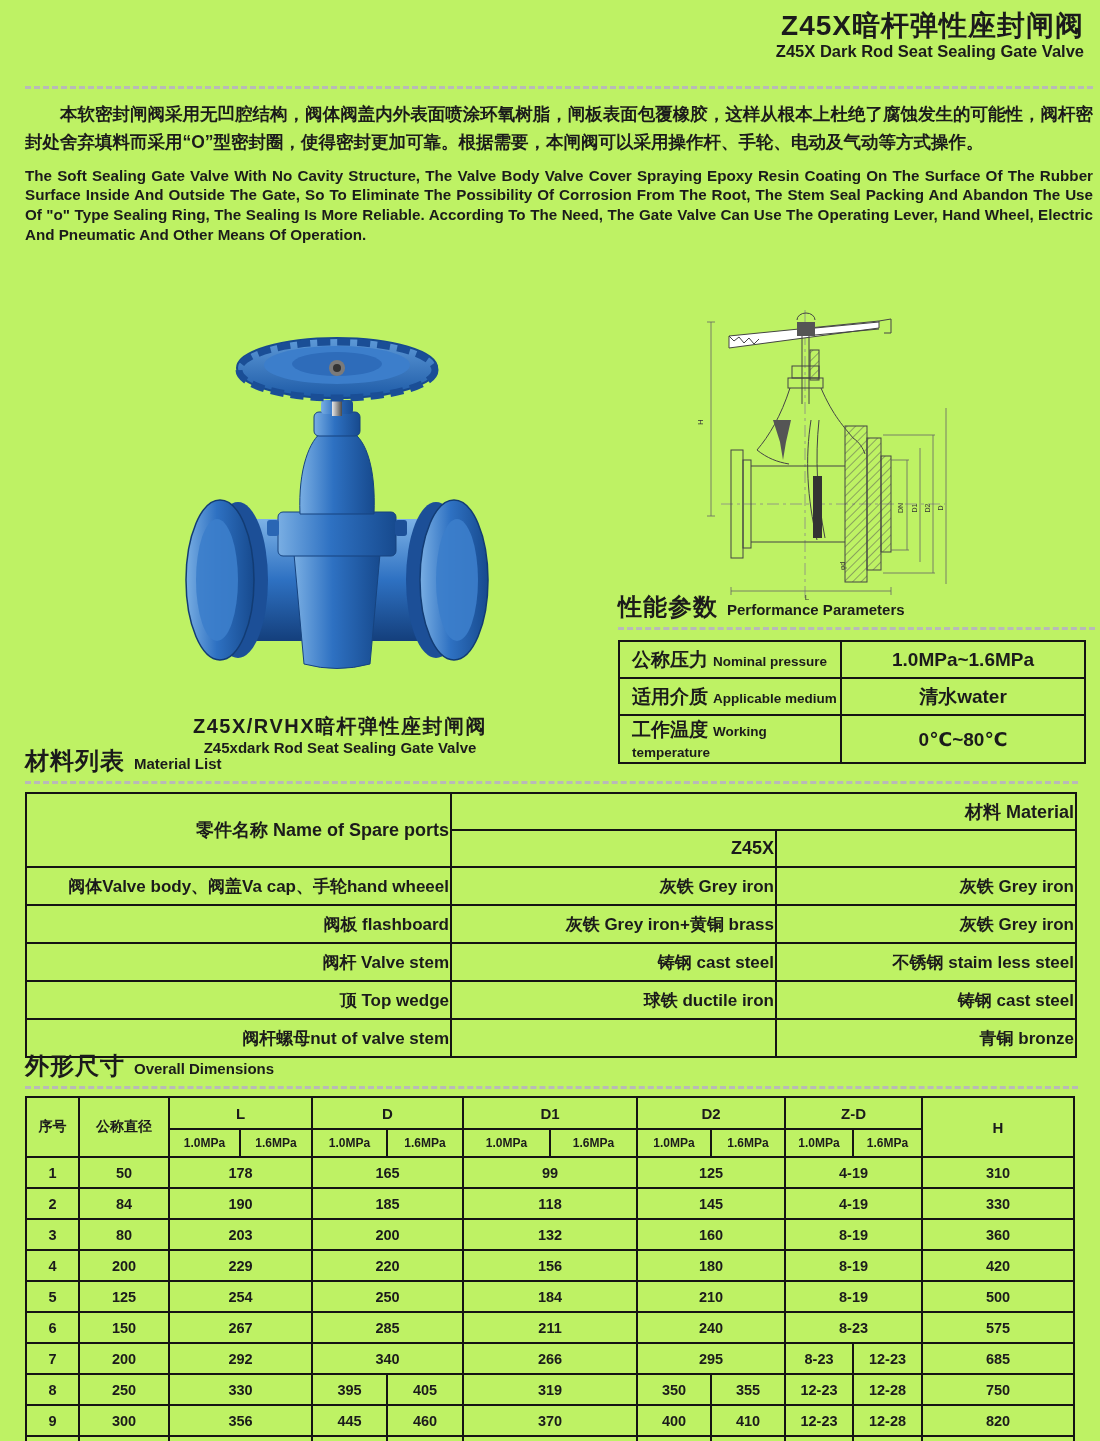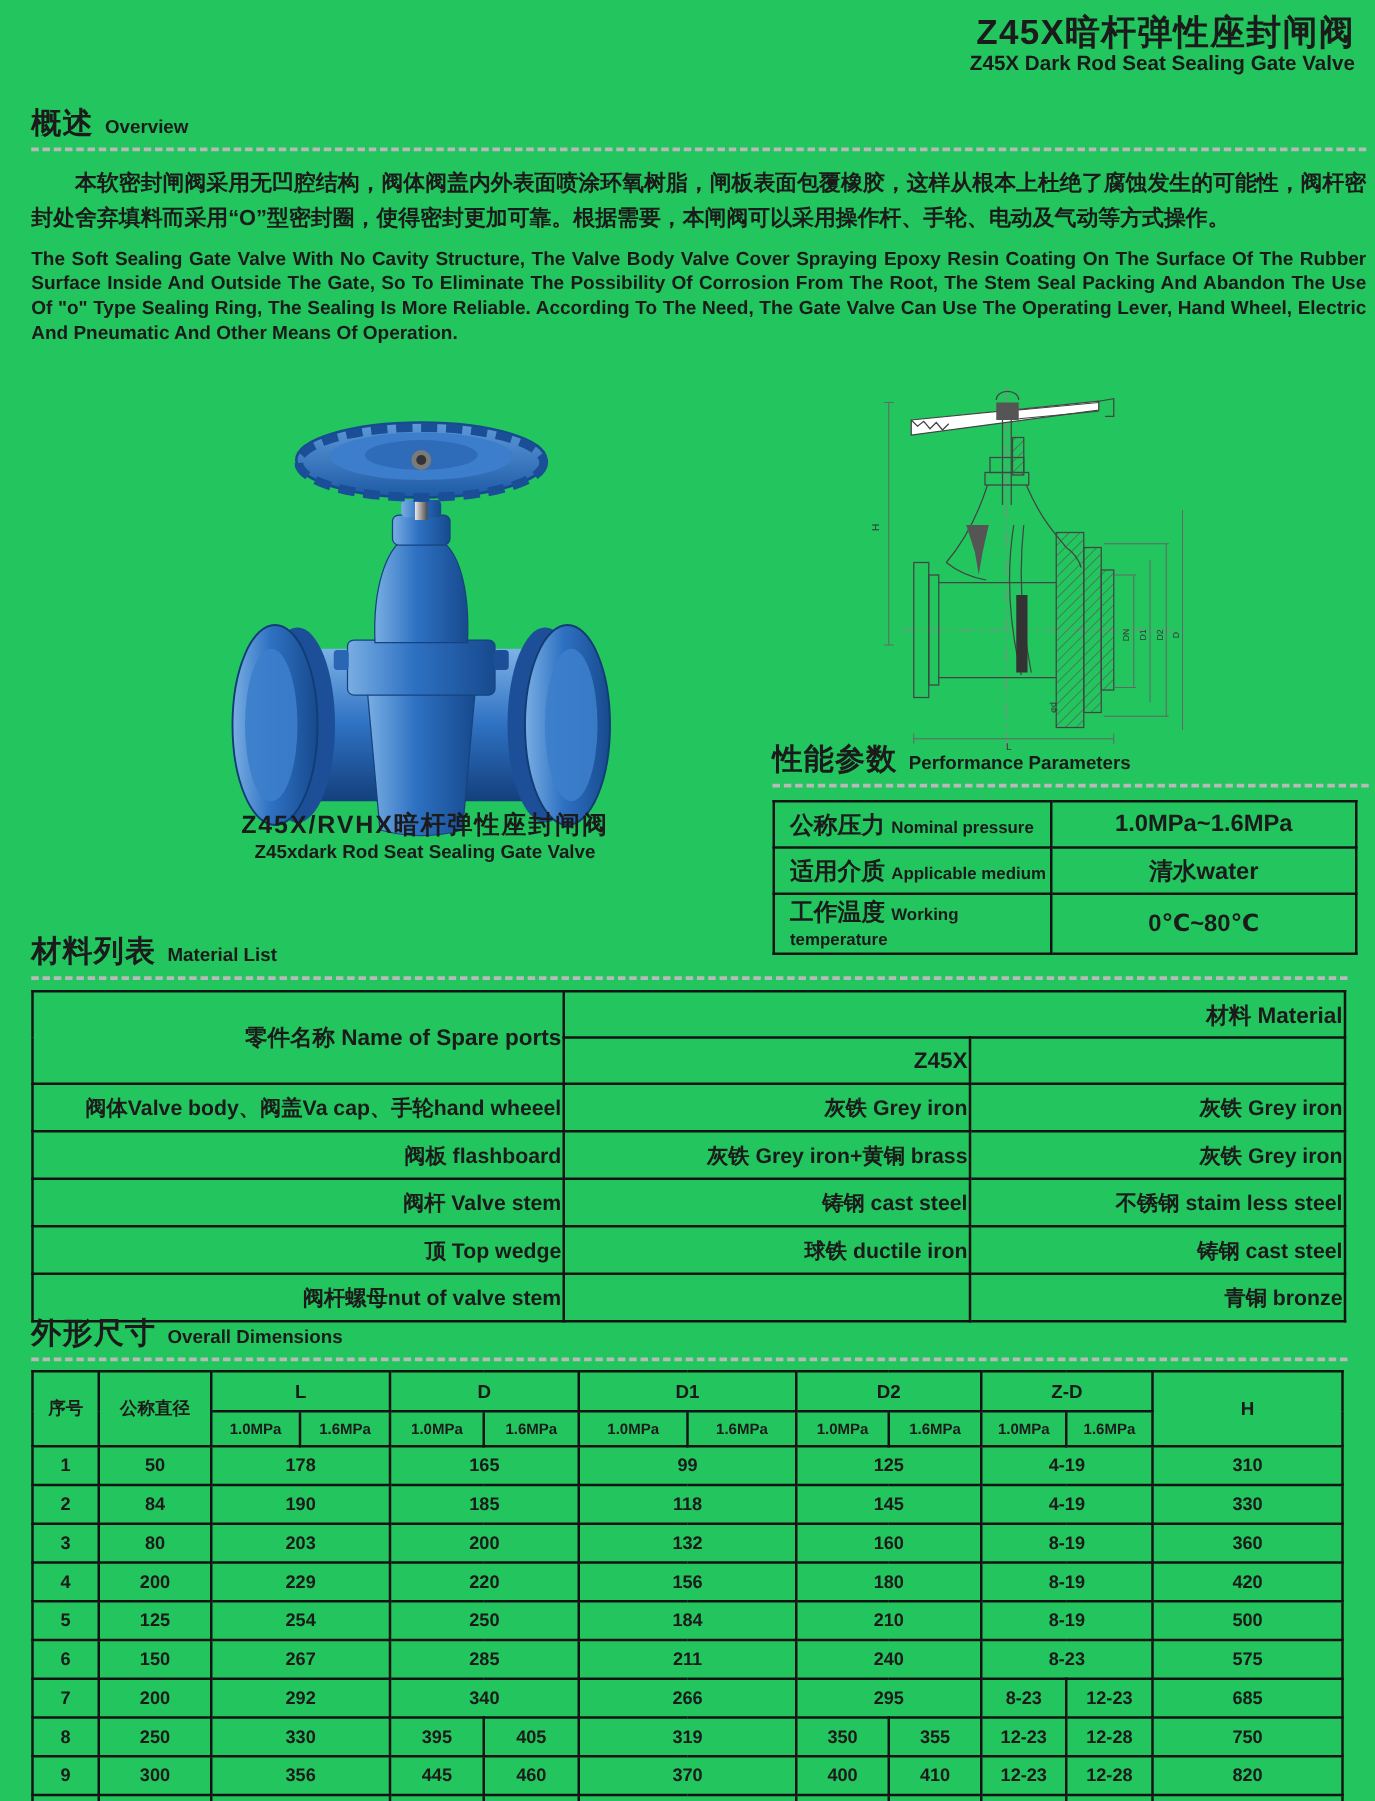--- a/index.html
+++ b/index.html
@@ -1,38 +1,38 @@
 <!DOCTYPE html>
 <html><head>
 <meta charset="utf-8">
 <style>
   html,body{margin:0;padding:0;background:#ffffff;}
   body{font-family:"Liberation Sans","DejaVu Sans",sans-serif;color:#1b1b1b;}
-  #page{position:relative;width:1100px;height:1441px;background:#22c55e;overflow:hidden;}
+  #page{position:relative;width:1100px;height:1441px;background:#bef264;overflow:hidden;}
 
   
   .title-block{position:absolute;top:10px;right:16px;text-align:right;line-height:1.12;}
   .title-zh{font-size:28px;font-weight:bold;letter-spacing:1px;}
   .title-en{font-size:16.5px;font-weight:bold;margin-top:1px;}
 
   
   .section-head{display:flex;align-items:baseline;gap:9px;}
   .sec-zh{font-size:24px;font-weight:bold;letter-spacing:1px;}
   .sec-en{font-size:15px;font-weight:bold;}
   .dash{border:none;border-top:3px dashed #b9b9b9;margin:4px 0 0 0;}
 
   
   #overview{position:absolute;left:25px;top:82px;width:1068px;}
   .para-zh{margin:11px 0 0;font-size:17.5px;font-weight:bold;line-height:1.62;text-indent:2em;text-align:justify;}
   .para-en{margin:9px 0 0;font-size:15.2px;font-weight:600;line-height:1.3;text-align:justify;}
 
   
   #product-photo{position:absolute;left:172px;top:316px;}
   #tech-drawing{position:absolute;left:693px;top:308px;}
-  #caption{position:absolute;left:138px;top:649px;width:404px;text-align:center;line-height:1.18;}
+  #caption{position:absolute;left:138px;top:715px;width:404px;text-align:center;line-height:1.18;}
   .cap-zh{font-size:20px;font-weight:bold;letter-spacing:1.5px;}
   .cap-en{font-size:15px;font-weight:bold;}
 
   
   #perf{position:absolute;left:618px;top:591px;width:477px;}
   #perf table{border-collapse:collapse;margin-top:10px;width:466px;table-layout:fixed;}
   #perf td{border:2px solid #141414;height:33px;}
   td.perf-label{padding-left:12px;}
   .perf-zh{font-size:19px;font-weight:bold;}
   .perf-en{font-size:13.5px;font-weight:600;margin-left:5px;}
@@ -59,24 +59,20 @@
 <body>
 
 <div id="page">
 
   <div class="title-block">
     <div class="title-zh">Z45X暗杆弹性座封闸阀</div>
     <div class="title-en">Z45X Dark Rod Seat Sealing Gate Valve</div>
   </div>
 
   <div id="overview">
-    <div class="section-head">
-      <span class="sec-zh">概述</span>
-      <span class="sec-en">Overview</span>
-    </div>
     <hr class="dash">
     <p class="para-zh">本软密封闸阀采用无凹腔结构，阀体阀盖内外表面喷涂环氧树脂，闸板表面包覆橡胶，这样从根本上杜绝了腐蚀发生的可能性，阀杆密封处舍弃填料而采用“O”型密封圈，使得密封更加可靠。根据需要，本闸阀可以采用操作杆、手轮、电动及气动等方式操作。</p>
     <p class="para-en">The Soft Sealing Gate Valve With No Cavity Structure, The Valve Body Valve Cover Spraying Epoxy Resin Coating On The Surface Of The Rubber Surface Inside And Outside The Gate, So To Eliminate The Possibility Of Corrosion From The Root, The Stem Seal Packing And Abandon The Use Of "o" Type Sealing Ring, The Sealing Is More Reliable. According To The Need, The Gate Valve Can Use The Operating Lever, Hand Wheel, Electric And Pneumatic And Other Means Of Operation.</p>
   </div>
 
   <svg id="product-photo" width="332" height="366" viewBox="0 0 332 366">
     <defs>
       <linearGradient id="gv" x1="0" y1="0" x2="1" y2="0">
         <stop offset="0" stop-color="#79aee3"></stop>
           <stop offset="0.45" stop-color="#2e71c2"></stop>

